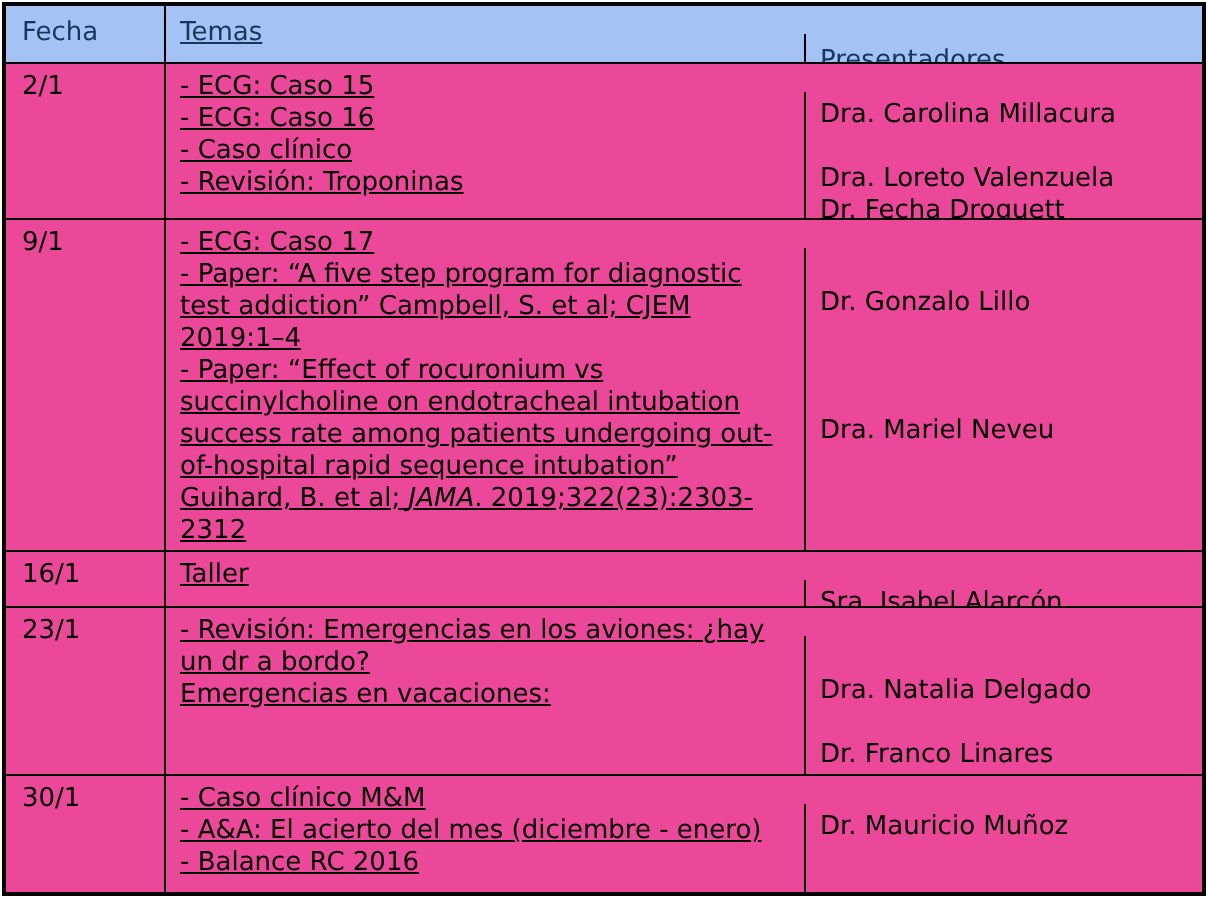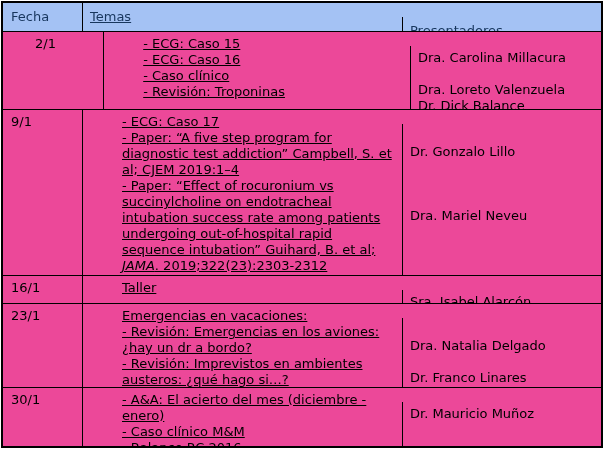--- a/index.html
+++ b/index.html
@@ -19,25 +19,25 @@
   }
   .row { display: flex; width: 100%; overflow: hidden; }
   .row + .row { border-top: 1px solid #000; }
   .cell { overflow: hidden; padding: 4px 6px 3px 8px; }
   .c-fecha { width: 79px; }
   .c-temas { width: 320px; border-left: 1px solid #000; padding-left: 7px; text-decoration: underline; }
   .c-pres  { width: 199px; border-left: 1px solid #000; padding-left: 7px; margin-top: 14px; }
   .row.header { background: #a4c2f4; color: #17365d; }
   .row.header .cell { padding-top: 6px; }
   .h-28 { height: 28px; }
-  .h-78 { height: 78px; padding-left: 24px; }
+  .h-78 { height: 78px; }
   .h-166 { height: 166px; }
   .h-84 { height: 84px; justify-content: center; }
   .h-59 { height: 59px; }
-  .para { min-height: 16px; margin-left: 32px; }
+  .para { min-height: 16px; }
   .line { min-height: 16px; white-space: nowrap; }
   .italic { font-style: italic; }
 </style>
 </head>
 <body>
 
 <div class="page">
   <div class="table">
 
     <div class="row header h-28">
@@ -51,21 +51,21 @@
       <div class="cell c-temas">
         <div class="para">- ECG: Caso 15</div>
         <div class="para">- ECG: Caso 16</div>
         <div class="para">- Caso clínico</div>
         <div class="para">- Revisión: Troponinas</div>
       </div>
       <div class="cell c-pres">
         <div class="line">Dra. Carolina Millacura</div>
         <div class="line"></div>
         <div class="line">Dra. Loreto Valenzuela</div>
-        <div class="line">Dr. Dick Balance</div>
+        <div class="line">Dr. Fecha Droguett</div>
       </div>
     </div>
 
     <div class="row h-166">
       <div class="cell c-fecha">9/1</div>
       <div class="cell c-temas">
         <div class="para">- ECG: Caso 17</div>
         <div class="para">- Paper: “A five step program for diagnostic test addiction” Campbell, S. et al; CJEM 2019:1–4</div>
         <div class="para"><span>- Paper: “Effect of rocuronium vs succinylcholine on endotracheal intubation success rate among patients undergoing out-of-hospital rapid sequence intubation” Guihard, B. et al; </span><span class="italic">JAMA</span><span>. 2019;322(23):2303-2312</span></div>
       </div>
@@ -85,37 +85,36 @@
         <div class="para">Taller</div>
       </div>
       <div class="cell c-pres">
         <div class="line">Sra. Isabel Alarcón</div>
       </div>
     </div>
 
     <div class="row h-84">
       <div class="cell c-fecha">23/1</div>
       <div class="cell c-temas">
+        <div class="para">- Revisión: Emergencias en los aviones: ¿hay un dr a bordo?</div>
         <div class="para">Emergencias en vacaciones:</div>
-        <div class="para">- Revisión: Emergencias en los aviones: ¿hay un dr a bordo?</div>
-        <div class="para">- Revisión: Imprevistos en ambientes austeros: ¿qué hago si…?</div>
       </div>
       <div class="cell c-pres">
         <div class="line"></div>
         <div class="line">Dra. Natalia Delgado</div>
         <div class="line"></div>
         <div class="line">Dr. Franco Linares</div>
       </div>
     </div>
 
     <div class="row h-59">
       <div class="cell c-fecha">30/1</div>
       <div class="cell c-temas">
+        <div class="para">- Caso clínico M&amp;M</div>
         <div class="para">- A&amp;A: El acierto del mes (diciembre - enero)</div>
-        <div class="para">- Caso clínico M&amp;M</div>
         <div class="para">- Balance RC 2016</div>
       </div>
       <div class="cell c-pres">
         <div class="line">Dr. Mauricio Muñoz</div>
       </div>
     </div>
 
   </div>
 </div>
 

